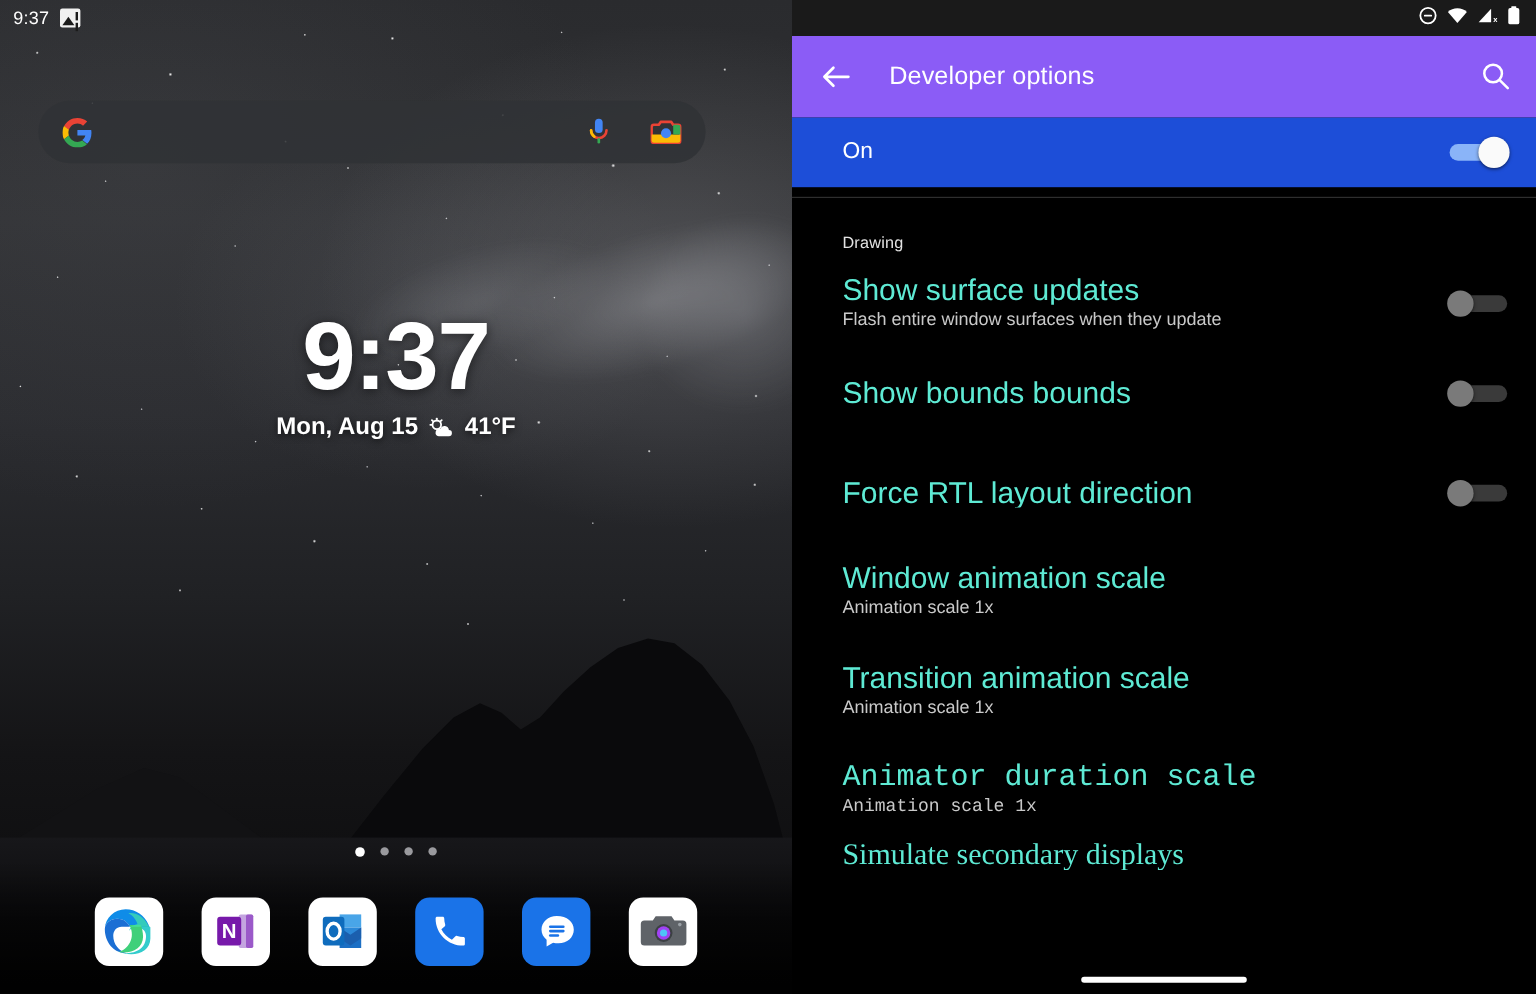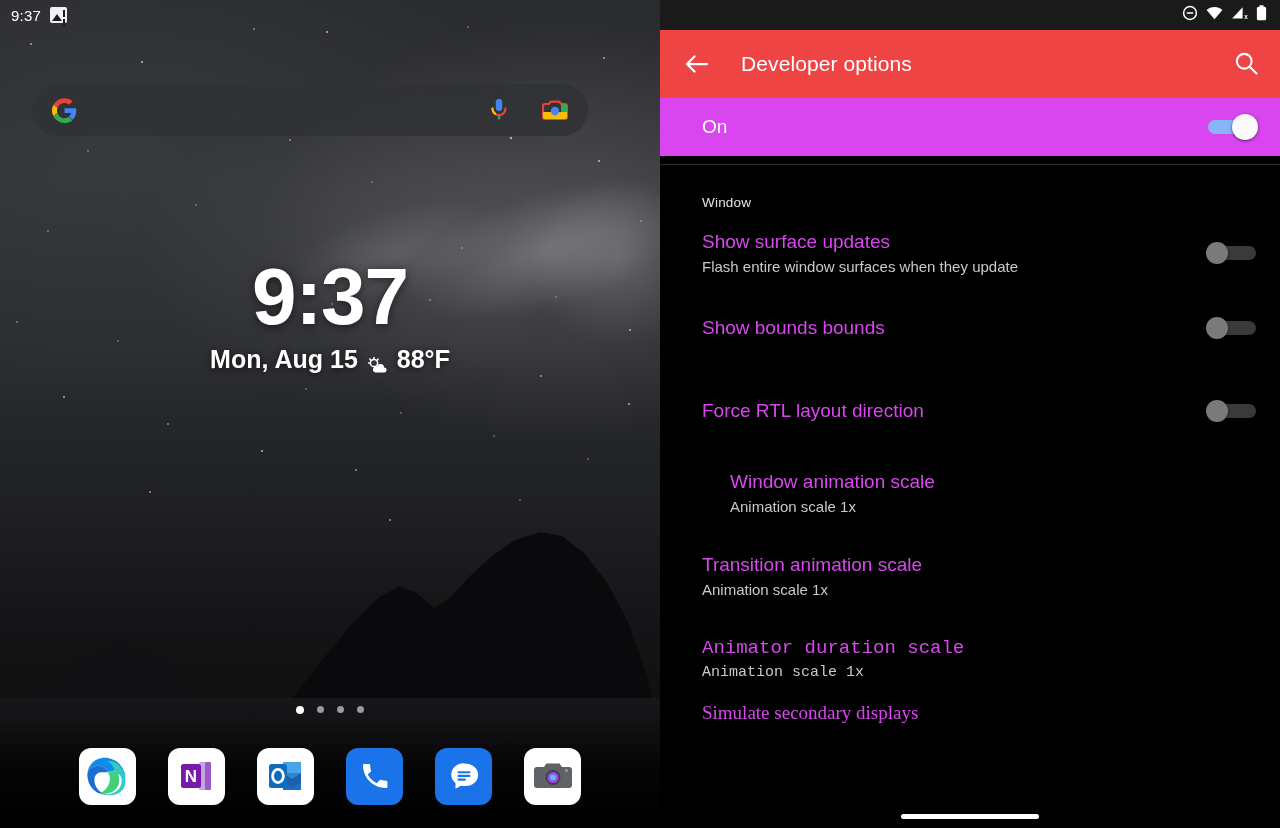--- a/index.html
+++ b/index.html
@@ -129,21 +129,21 @@
   
   .clockwidget {
     position:absolute; left:0; top:255px; width:660px; text-align:center; z-index:6;
   }
   .big-time {
     color:#fff; font-size:80px; line-height:84px; font-weight:700;
     letter-spacing:-1px; text-shadow:0 2px 10px rgba(0,0,0,0.55);
   }
   .date-row {
     margin-top:6px; display:flex; align-items:center; justify-content:center; gap:9px;
-    color:#fff; font-size:25px; font-weight:700; text-shadow:0 1px 6px rgba(0,0,0,0.65);
+    color:#fff; font-size:20px; font-weight:700; text-shadow:0 1px 6px rgba(0,0,0,0.65);
   }
   .wx-icon { width:21px; height:17px; position:relative; display:inline-block; }
 
   
   .pagedots {
     position:absolute; left:0; top:706px; width:660px;
     display:flex; justify-content:center; gap:13px; z-index:6;
   }
   .pagedots i { width:7px; height:7px; border-radius:50%; background:#9a9a9e; display:block; }
   .pagedots i.on { background:#fff; width:8px; height:8px; }
@@ -164,21 +164,21 @@
   
   .settings {
     position:relative; width:620px; height:828px;
     background:#000; overflow:hidden;
   }
   .sys-status {
     height:30px; display:flex; align-items:center; justify-content:flex-end;
     gap:8px; padding-right:13px; background:#1a1a1a;
   }
   .appbar {
-    height:68px; background:#ef4444;
+    height:68px; background:#8b5cf6;
     display:flex; align-items:center; padding:0 0 0 22px;
   }
   .back-arrow { width:30px; height:30px; position:relative; flex:0 0 auto; }
   .appbar-title {
     color:#fff; font-size:21px; font-weight:500; margin-left:29px; letter-spacing:.1px;
   }
   .appbar-spacer { flex:1; }
   .search-btn { width:30px; height:30px; margin-right:18px; position:relative; }
 
   .master-row {
@@ -201,21 +201,21 @@
   .switch.on .track { left:2px; background:#8ab4f8; }
   .switch.on .thumb { left:26px; background:#fafafa; width:26px; height:26px; top:2px; }
 
   .list { position:relative; }
   .item {
     padding:0 22px 0 42px; display:flex; align-items:center;
     position:relative;
   }
   .item-text { flex:1; min-width:0; }
   .item-title {
-    color:#d946ef; font-size:19px; font-weight:400; line-height:24px;
+    color:#5eead4; font-size:25px; font-weight:400; line-height:24px;
     white-space:nowrap; overflow:hidden;
   }
   .item-sub {
     color:#c9c9c9; font-size:15px; line-height:21px; margin-top:2px;
     white-space:nowrap; overflow:hidden;
   }
   .divider { height:1px; background:#2e2e2e; margin:0; }
   .section-hdr {
     color:#e3e3e3; font-size:13.5px; font-weight:500;
     padding:30px 22px 10px 42px; letter-spacing:.2px;
@@ -294,21 +294,21 @@
             <circle cx="7" cy="6" r="3.6" fill="none" stroke="#fff" stroke-width="1.5"></circle>
             <g stroke="#fff" stroke-width="1.5" stroke-linecap="round">
               <path d="M7 0.6v1.6"></path>
                 <path d="M1.6 6h1.6"></path>
                 <path d="M2.9 2.1l1.1 1.1"></path>
                 <path d="M11.1 2.1l-1.1 1.1"></path>
             </g>
             <path d="M8.5 15.6h8.4a2.6 2.6 0 0 0 .2-5.2 3.8 3.8 0 0 0-7.3-1 2.8 2.8 0 0 0-1.3 6.2z" fill="#fff"></path>
           </svg>
         </span>
-        <span>88°F</span>
+        <span>41°F</span>
       </div>
     </div>
 
     <div class="pagedots">
       <i class="on"></i>
       <i></i>
       <i></i>
       <i></i>
     </div>
 
@@ -425,21 +425,21 @@
           <div class="item-sub">Screen overlay showing current touch data</div>
         </div>
         <span class="switch" style="margin-top:2px;">
           <span class="track"></span>
             <span class="thumb"></span>
         </span>
       </div>
 
       <div class="divider"></div>
 
-      <div class="section-hdr">Window</div>
+      <div class="section-hdr">Drawing</div>
 
       <div class="item" style="height:66px;">
         <div class="item-text">
           <div class="item-title">Show surface updates</div>
           <div class="item-sub">Flash entire window surfaces when they update</div>
         </div>
         <span class="switch">
           <span class="track"></span>
             <span class="thumb"></span>
         </span>
@@ -458,21 +458,21 @@
       <div class="item" style="height:83px;">
         <div class="item-text">
           <div class="item-title">Force RTL layout direction</div>
         </div>
         <span class="switch">
           <span class="track"></span>
             <span class="thumb"></span>
         </span>
       </div>
 
-      <div class="item" style="height:83px;margin-left:28px;">
+      <div class="item" style="height:83px;">
         <div class="item-text">
           <div class="item-title">Window animation scale</div>
           <div class="item-sub">Animation scale 1x</div>
         </div>
       </div>
 
       <div class="item" style="height:83px;">
         <div class="item-text">
           <div class="item-title">Transition animation scale</div>
           <div class="item-sub">Animation scale 1x</div>
@@ -486,21 +486,21 @@
         </div>
       </div>
 
       <div class="item clipped-top" style="height:30px;align-items:flex-start;">
         <div class="item-text">
           <div class="item-title">Simulate secondary displays</div>
         </div>
       </div>
     </div>
 
-    <div class="master-row" style="position:absolute;left:0;top:98px;width:620px;background:#d946ef;">
+    <div class="master-row" style="position:absolute;left:0;top:98px;width:620px;background:#1d4ed8;">
       <span class="master-label">On</span>
       <span class="master-spacer"></span>
       <span class="switch on">
         <span class="track"></span>
           <span class="thumb"></span>
       </span>
     </div>
 
     <div class="navpill">
       <span></span>

